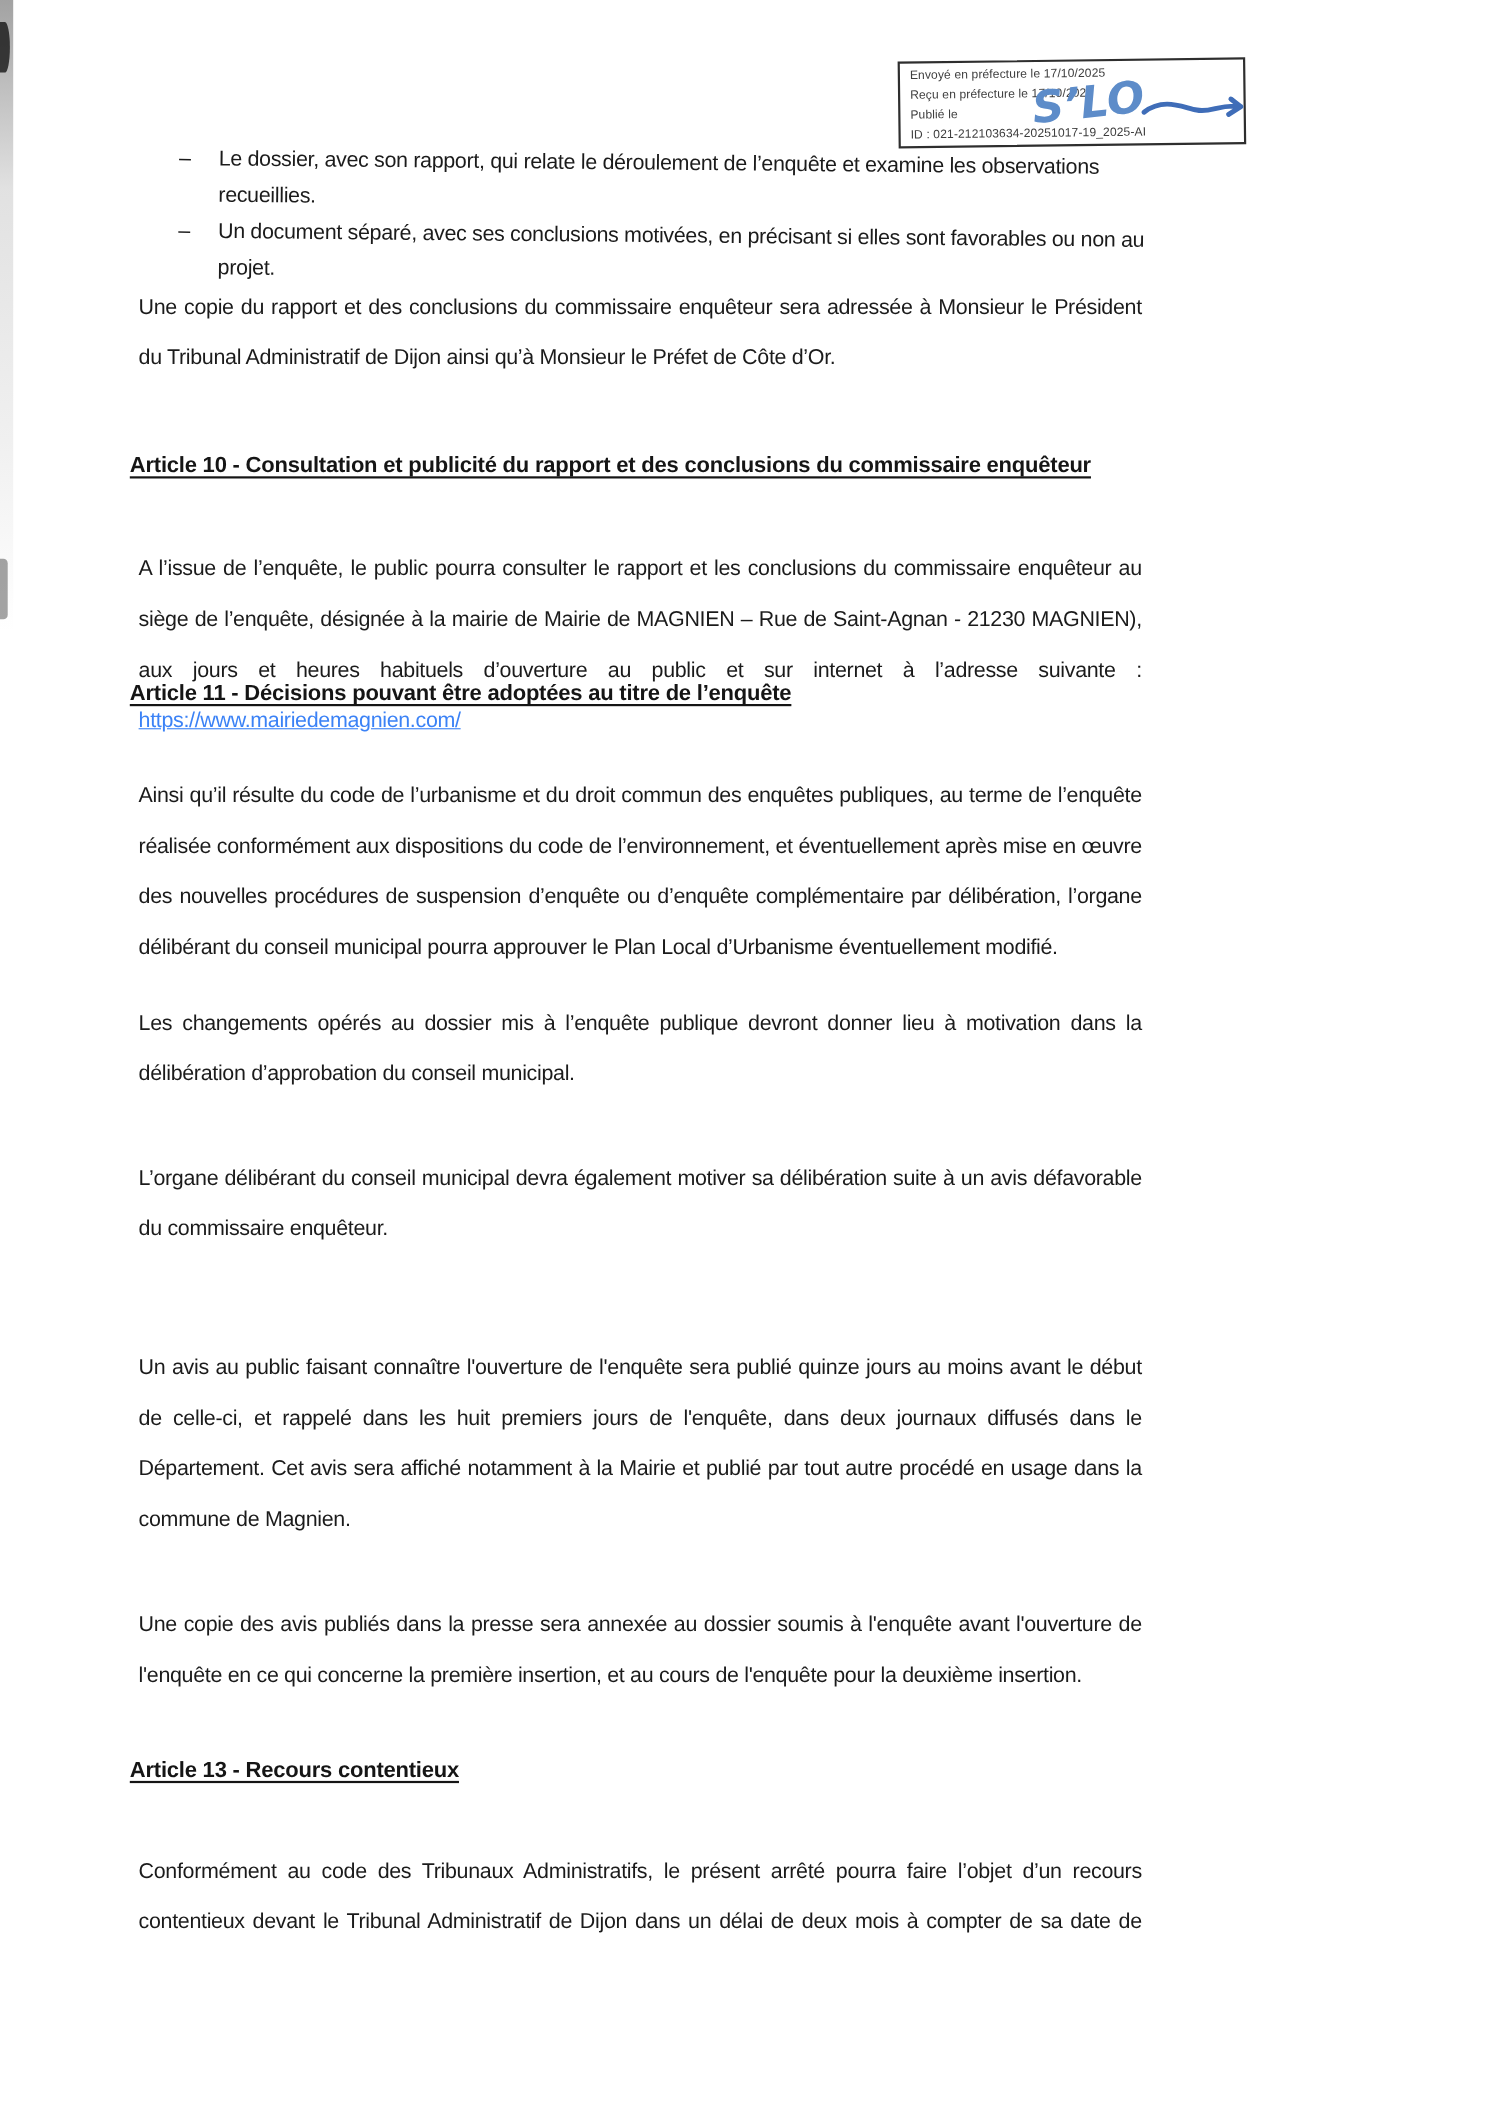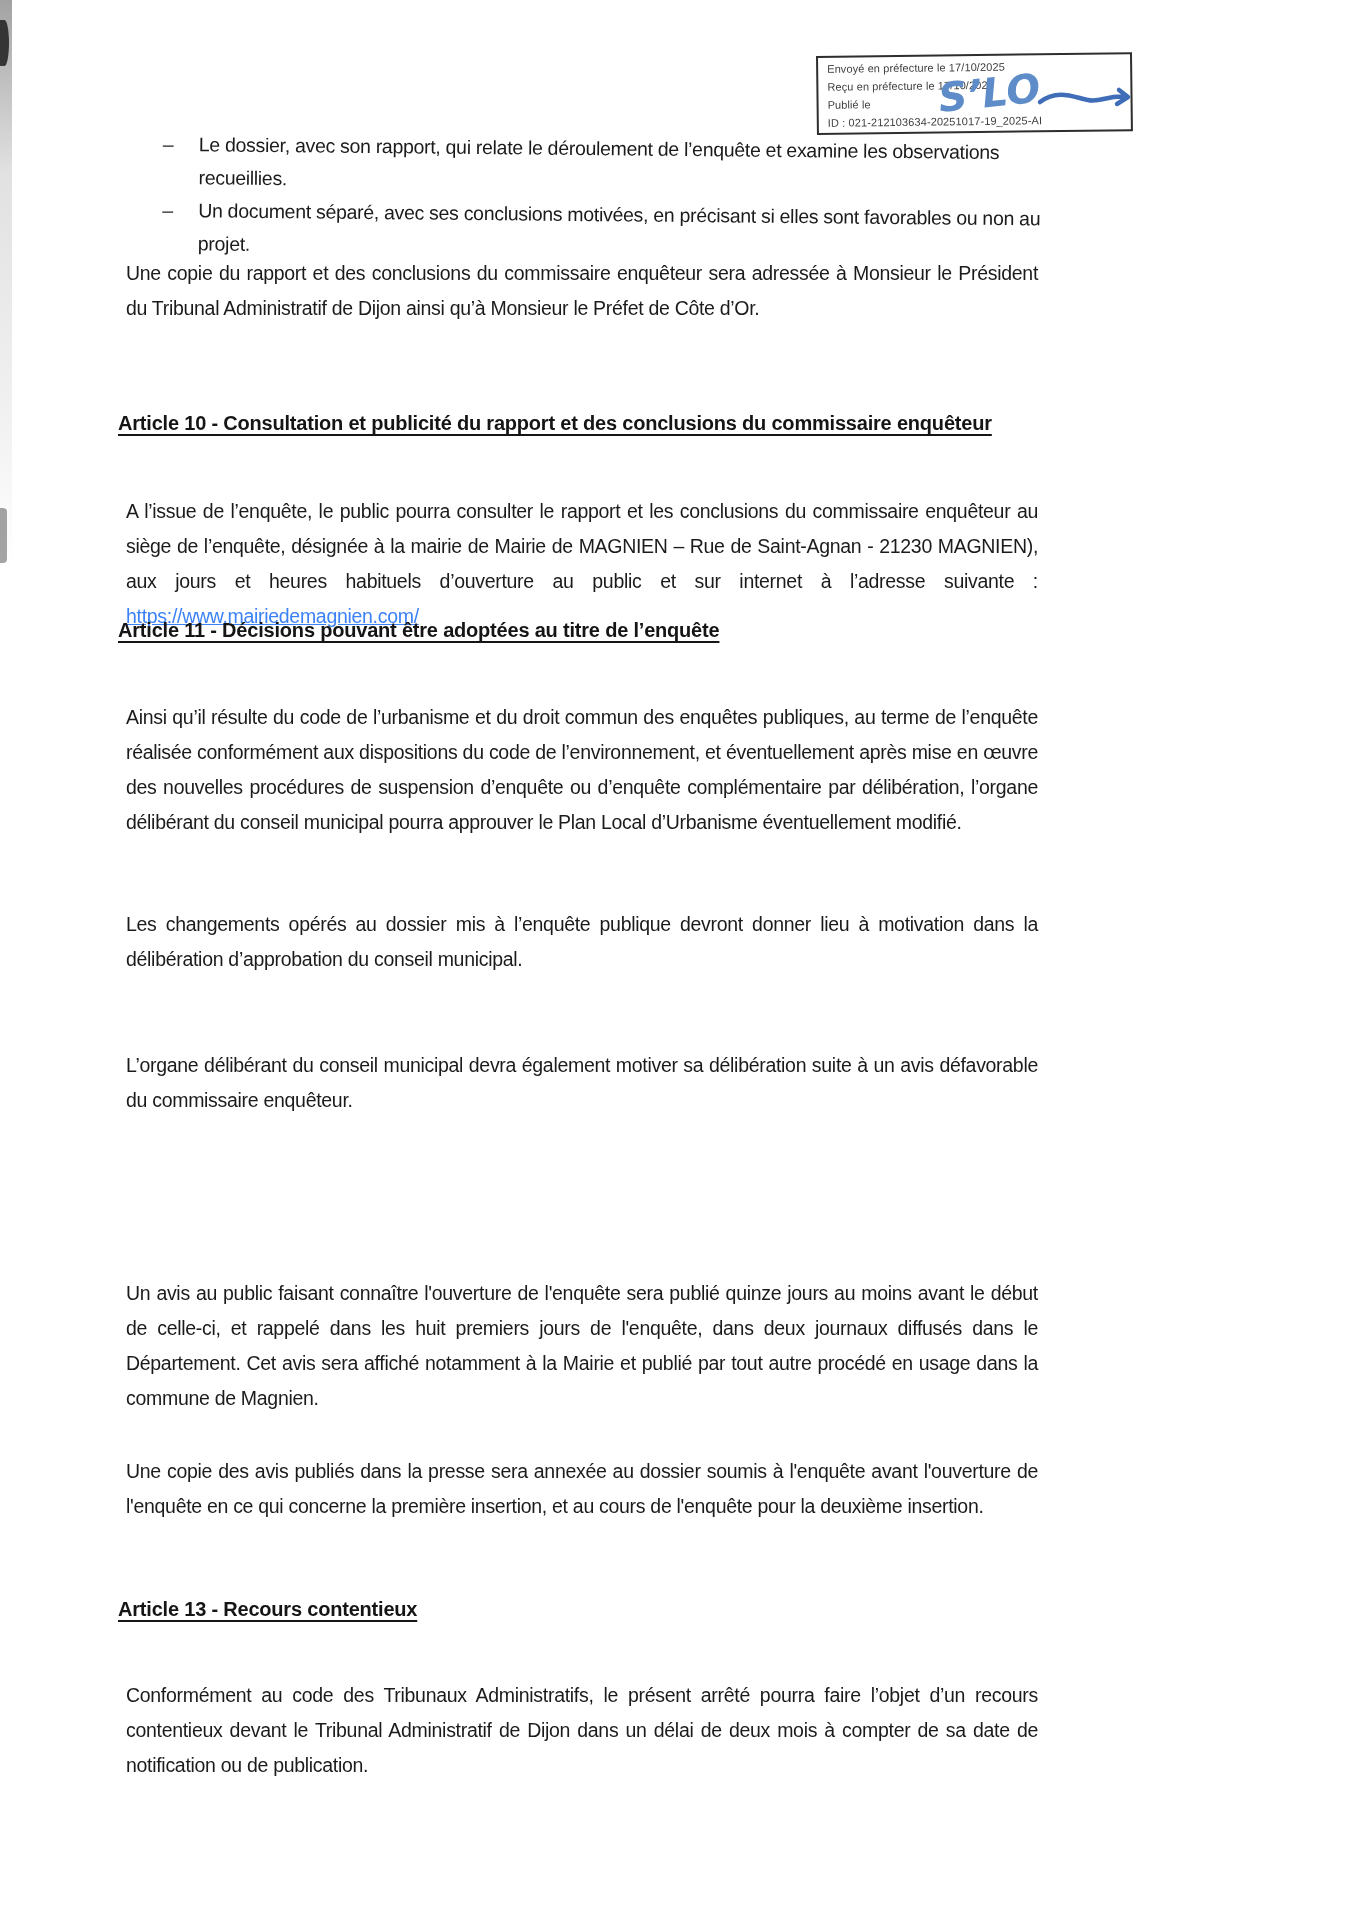--- a/index.html
+++ b/index.html
@@ -26,21 +26,21 @@
     border:2px solid #2e2e2e;box-sizing:border-box;padding:5px 9px 4px;
     display:flex;flex-direction:column;justify-content:space-between;
     font-size:11px;color:#3e3e3e;transform:rotate(-0.7deg);transform-origin:left top;
     background:rgba(255,255,255,.65);
   }
   .stamp-line{white-space:nowrap;letter-spacing:.1px;}
   .signature{position:absolute;left:938px;top:66px;width:210px;height:64px;pointer-events:none;}
   
   .para{
     position:absolute;left:126px;width:912px;margin:0;
-    font-size:19.5px;line-height:35px;letter-spacing:-0.3px;
+    font-size:19.5px;line-height:46px;letter-spacing:-0.3px;
     text-align:justify;color:#1b1b1b;
   }
   .heading{
     position:absolute;left:118px;margin:0;
     font-size:20px;font-weight:700;color:#151515;letter-spacing:-0.2px;
     text-decoration:underline;text-underline-offset:4px;text-decoration-thickness:1.8px;
   }
   .bullets{
     position:absolute;left:163px;top:128px;width:880px;
     font-size:19.5px;line-height:33px;letter-spacing:-0.3px;
@@ -88,21 +88,21 @@
   <p class="para" style="top:256px;">Une copie du rapport et des conclusions du commissaire enquêteur sera adressée à Monsieur le Président du Tribunal Administratif de Dijon ainsi qu’à Monsieur le Préfet de Côte d’Or.</p>
 
   <div class="heading" style="top:412px;">Article 10 - Consultation et publicité du rapport et des conclusions du commissaire enquêteur</div>
   <p class="para" style="top:494px;"><span>A l’issue de l’enquête, le public pourra consulter le rapport et les conclusions du commissaire enquêteur au siège de l’enquête, désignée à la mairie de Mairie de MAGNIEN – Rue de Saint-Agnan - 21230 MAGNIEN), aux jours et heures habituels d’ouverture au public et sur internet à l’adresse suivante : </span><a class="link">https://www.mairiedemagnien.com/</a></p>
 
   <div class="heading" style="top:619px;">Article 11 - Décisions pouvant être adoptées au titre de l’enquête</div>
   <p class="para" style="top:700px;">Ainsi qu’il résulte du code de l’urbanisme et du droit commun des enquêtes publiques, au terme de l’enquête réalisée conformément aux dispositions du code de l’environnement, et éventuellement après mise en œuvre des nouvelles procédures de suspension d’enquête ou d’enquête complémentaire par délibération, l’organe délibérant du conseil municipal pourra approuver le Plan Local d’Urbanisme éventuellement modifié.</p>
   <p class="para" style="top:1048px;">L’organe délibérant du conseil municipal devra également motiver sa délibération suite à un avis défavorable du commissaire enquêteur.</p>
   <p class="para" style="top:907px;">Les changements opérés au dossier mis à l’enquête publique devront donner lieu à motivation dans la délibération d’approbation du conseil municipal.</p>
 
-  <p class="para" style="top:1276px;">Un avis au public faisant connaître l'ouverture de l'enquête sera publié quinze jours au moins avant le début de celle-ci, et rappelé dans les huit premiers jours de l'enquête, dans deux journaux diffusés dans le Département. Cet avis sera affiché notamment à la Mairie et publié par tout autre procédé en usage dans la commune de Magnien.</p>
+  <p class="para" style="top:1220px;">Un avis au public faisant connaître l'ouverture de l'enquête sera publié quinze jours au moins avant le début de celle-ci, et rappelé dans les huit premiers jours de l'enquête, dans deux journaux diffusés dans le Département. Cet avis sera affiché notamment à la Mairie et publié par tout autre procédé en usage dans la commune de Magnien.</p>
   <p class="para" style="top:1454px;">Une copie des avis publiés dans la presse sera annexée au dossier soumis à l'enquête avant l'ouverture de l'enquête en ce qui concerne la première insertion, et au cours de l'enquête pour la deuxième insertion.</p>
 
   <div class="heading" style="top:1598px;">Article 13 - Recours contentieux</div>
   <p class="para" style="top:1678px;">Conformément au code des Tribunaux Administratifs, le présent arrêté pourra faire l’objet d’un recours contentieux devant le Tribunal Administratif de Dijon dans un délai de deux mois à compter de sa date de notification ou de publication.</p>
 
   <div class="pagenum">4/5</div>
 
 </div>
 
 </body></html>

